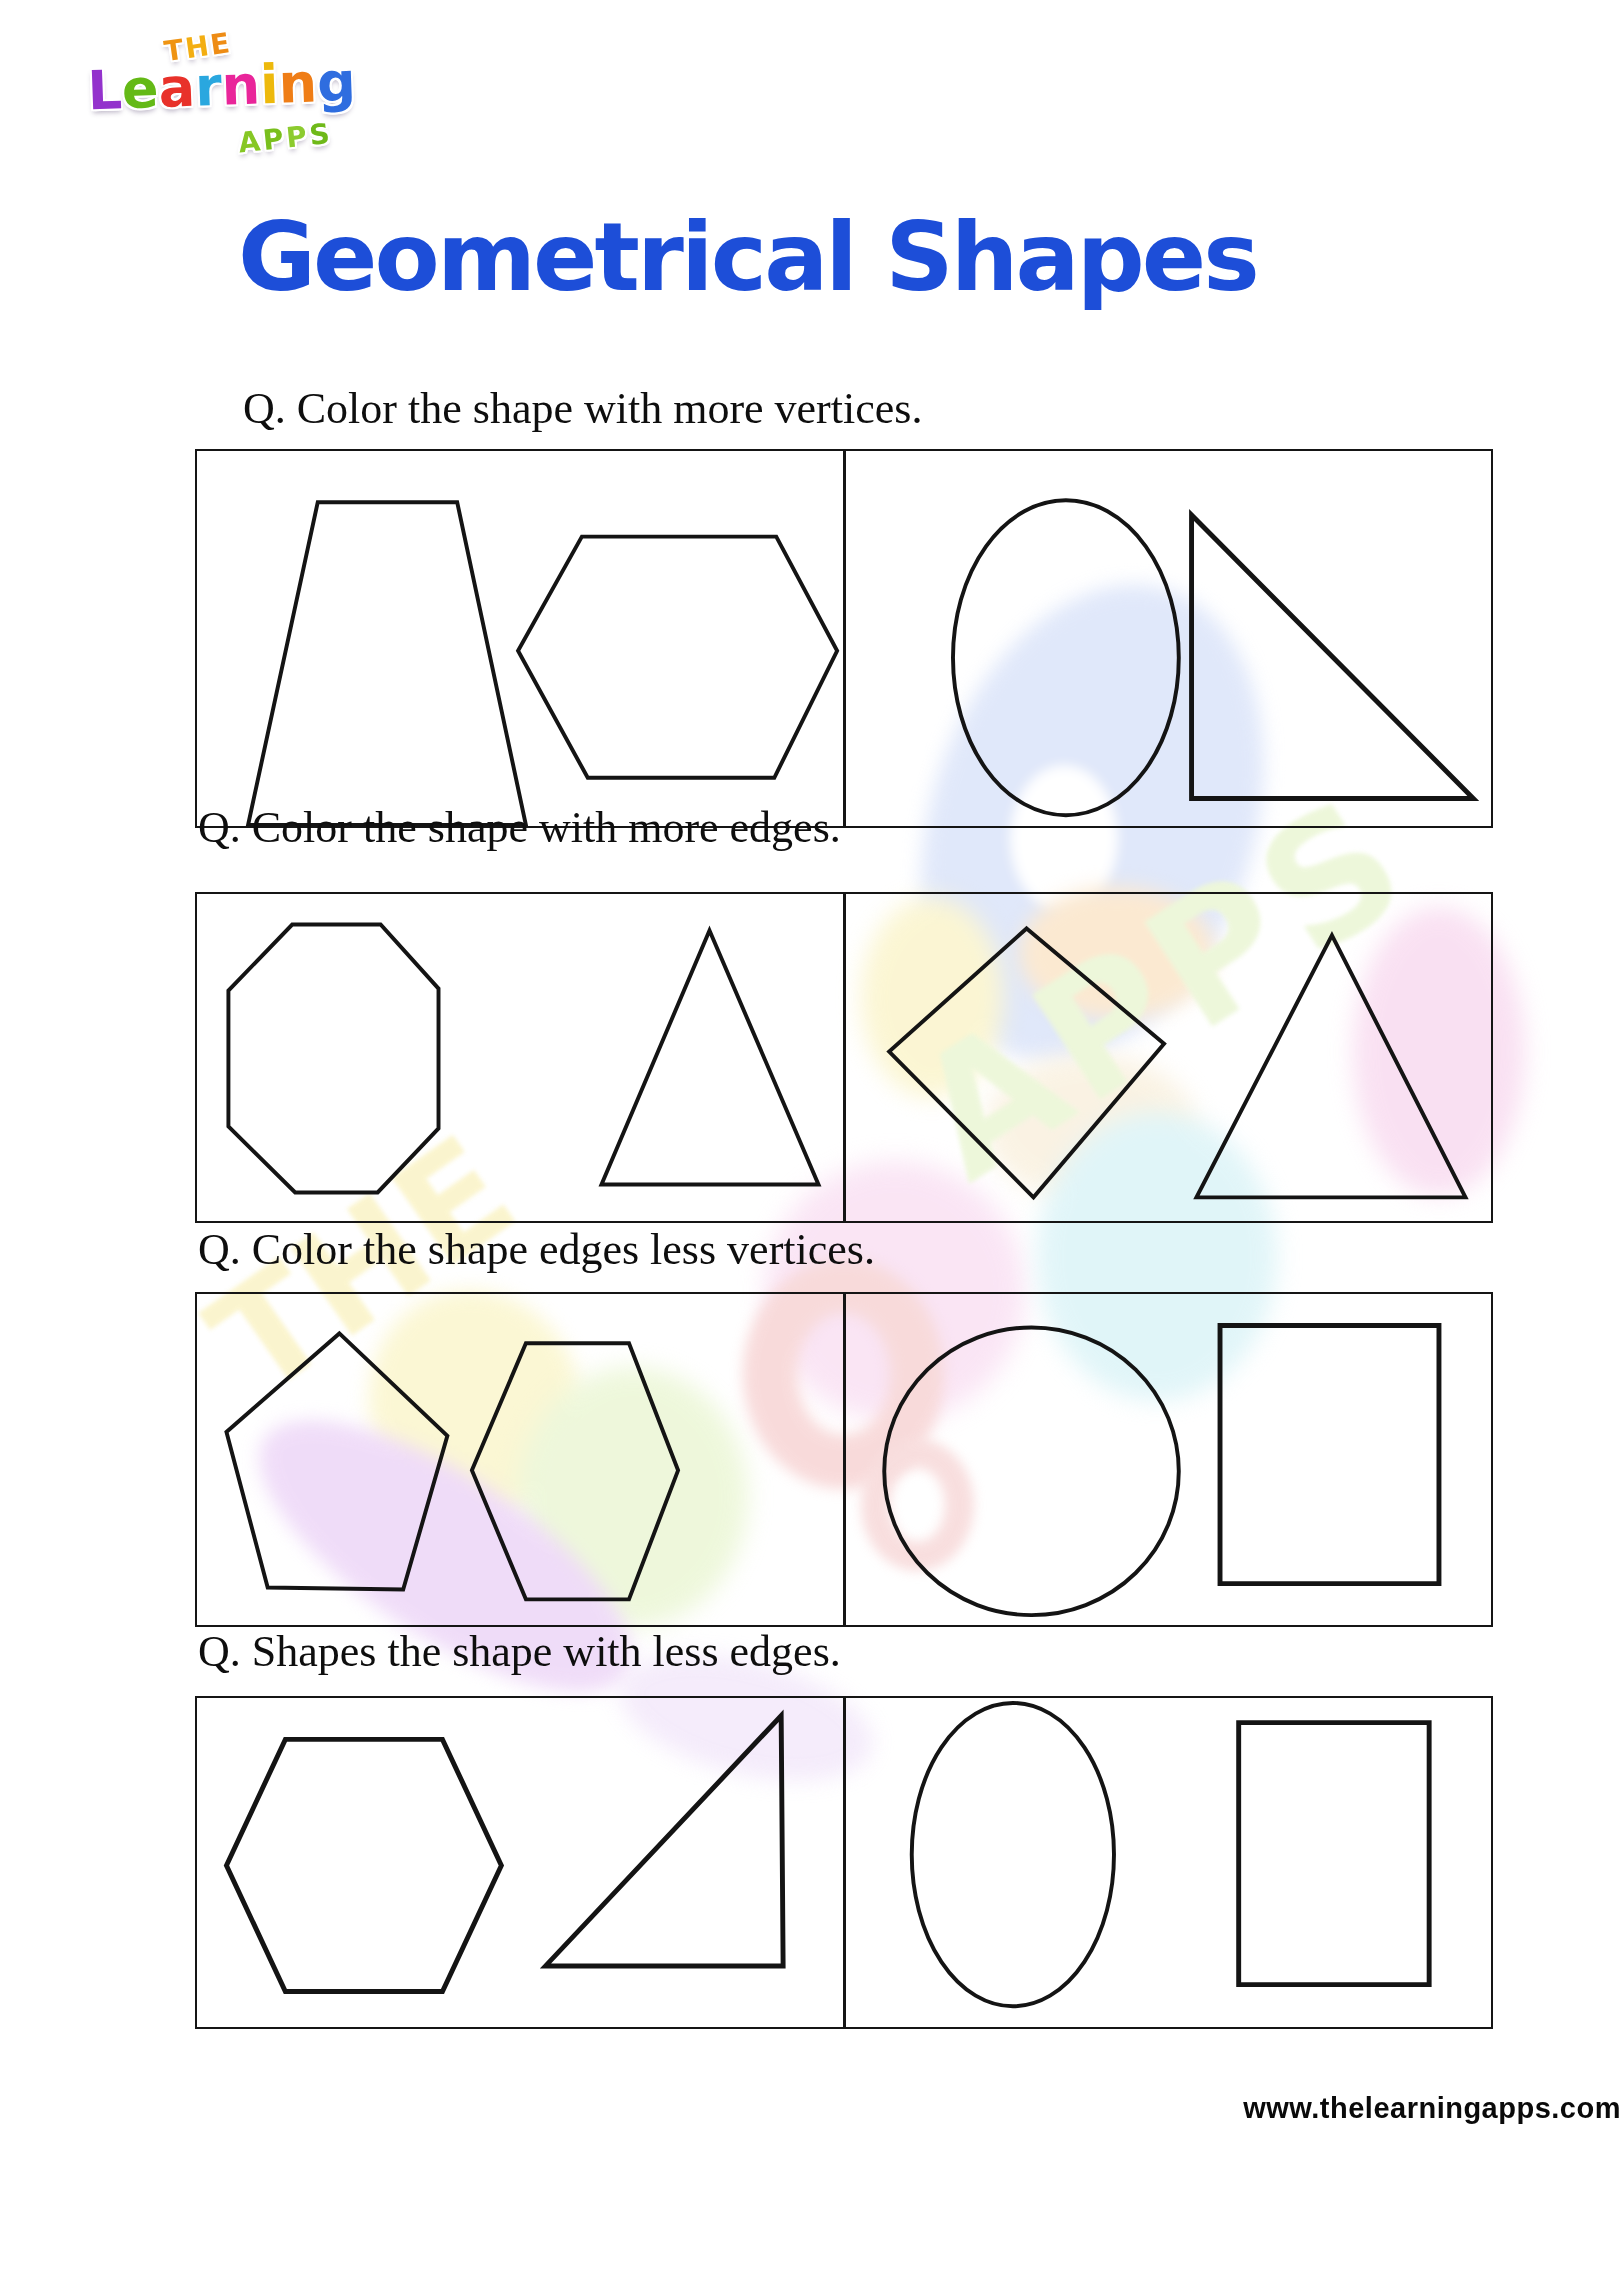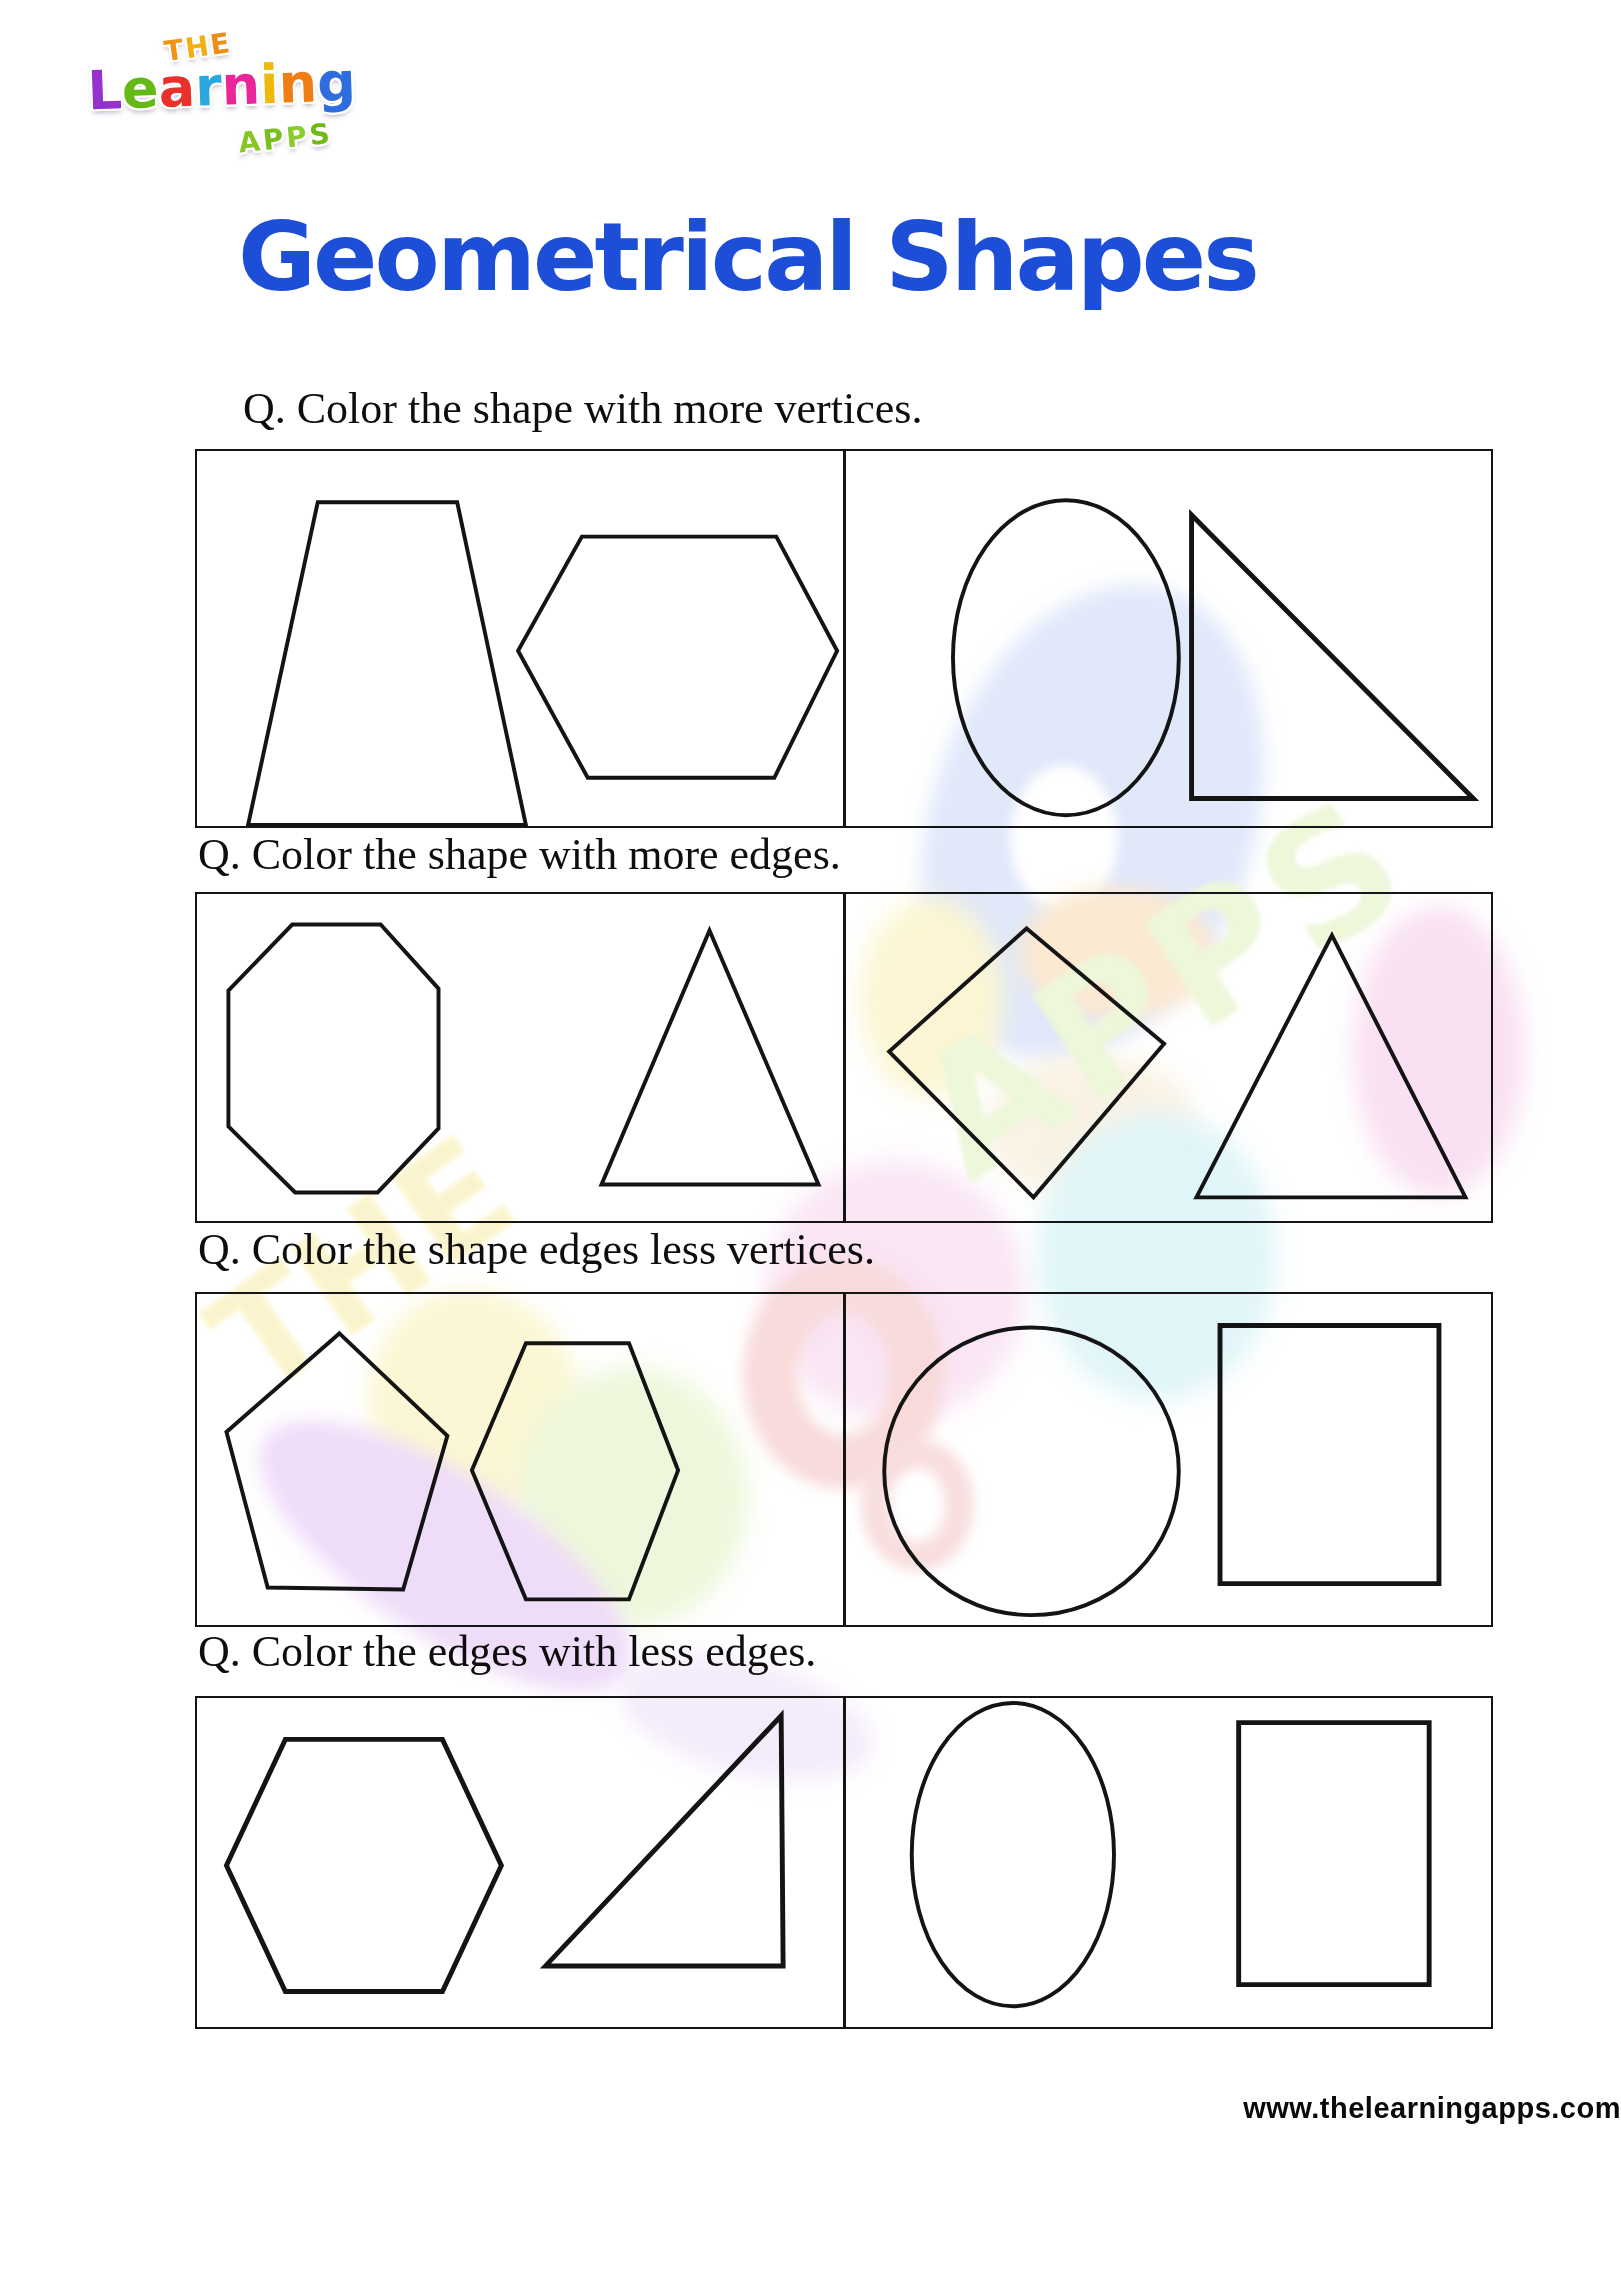--- a/index.html
+++ b/index.html
@@ -44,21 +44,21 @@
     -2px 0 0 #fff,2px 0 0 #fff,0 -2px 0 #fff,0 2px 0 #fff,0 3.9px 4.9px rgba(60,40,90,.35);}
   .logo-the{position:absolute;left:78px;top:2px;font-size:28px;letter-spacing:2px;transform:rotate(-6deg);}
   .logo-learning{position:absolute;left:0px;top:27.4px;font-size:54px;letter-spacing:0px;}
   .logo-apps{position:absolute;left:149px;top:96px;font-size:28px;letter-spacing:2.9px;transform:rotate(-4deg);}
   
   .title{position:absolute;left:238px;top:202px;font-family:"DejaVu Sans",sans-serif;
     font-weight:900;font-size:95px;letter-spacing:-2.9px;color:#1d4ed8;white-space:nowrap;}
   
   .question{position:absolute;left:198px;font-family:"Liberation Serif","DejaVu Serif",serif;
     font-size:44px;color:#0e0e0e;white-space:nowrap;}
-  .q0{top:383px;margin-left:45px;} .q1{top:829px;} .q2{top:1224px;} .q3{top:1626px;}
+  .q0{top:383px;margin-left:45px;} .q1{top:802px;} .q2{top:1224px;} .q3{top:1626px;}
   
   .qbox{position:absolute;left:195px;width:1298px;border:2.9px solid #151515;box-sizing:border-box;background:transparent;}
   .box0{top:449px;height:379px;} .box1{top:892px;height:331px;}
   .box2{top:1292px;height:335px;} .box3{top:1696px;height:333px;}
   .qbox .divider{position:absolute;left:646px;top:0;width:2.9px;height:100%;background:#151515;}
   .qbox svg{position:absolute;inset:0;width:100%;height:100%;}
   
   .footer{position:absolute;left:0;top:2092px;width:100%;text-align:right;
     font-family:"Liberation Sans",sans-serif;font-weight:700;font-size:29px;
     letter-spacing:0.5px;color:#0a0a0a;}
@@ -122,21 +122,21 @@
   <div class="qbox box2">
     <svg viewBox="0 0 1318 336" preserveAspectRatio="none">
         <polygon points="145,40 255,144 210,300 72,298 30,140" fill="none" stroke="#141414" stroke-width="4" stroke-linejoin="miter"></polygon>
         <polygon points="335,50 440,50 490,179 440,310 335,310 280,179" fill="none" stroke="#141414" stroke-width="4" stroke-linejoin="miter"></polygon>
         <ellipse cx="850" cy="180" rx="150" ry="146" fill="none" stroke="#141414" stroke-width="4" stroke-linejoin="miter"></ellipse>
         <polygon points="1042,32 1265,32 1265,294 1042,294" fill="none" stroke="#141414" stroke-width="5" stroke-linejoin="miter"></polygon>
       </svg>
     <div class="divider"></div>
   </div>
 
-  <div class="question q3">Q. Color the edges with less edges.</div>
+  <div class="question q3">Q. Shapes the shape with less edges.</div>
   <div class="qbox box3">
     <svg viewBox="0 0 1318 334" preserveAspectRatio="none">
         <polygon points="90,42 250,42 310,170 250,298 90,298 30,170" fill="none" stroke="#141414" stroke-width="5" stroke-linejoin="miter"></polygon>
         <polygon points="595,18 597,272 355,272" fill="none" stroke="#141414" stroke-width="5" stroke-linejoin="miter"></polygon>
         <ellipse cx="831" cy="159" rx="103" ry="154" fill="none" stroke="#141414" stroke-width="4" stroke-linejoin="miter"></ellipse>
         <polygon points="1061,25 1255,25 1255,291 1061,291" fill="none" stroke="#141414" stroke-width="5" stroke-linejoin="miter"></polygon>
       </svg>
     <div class="divider"></div>
   </div>
 

